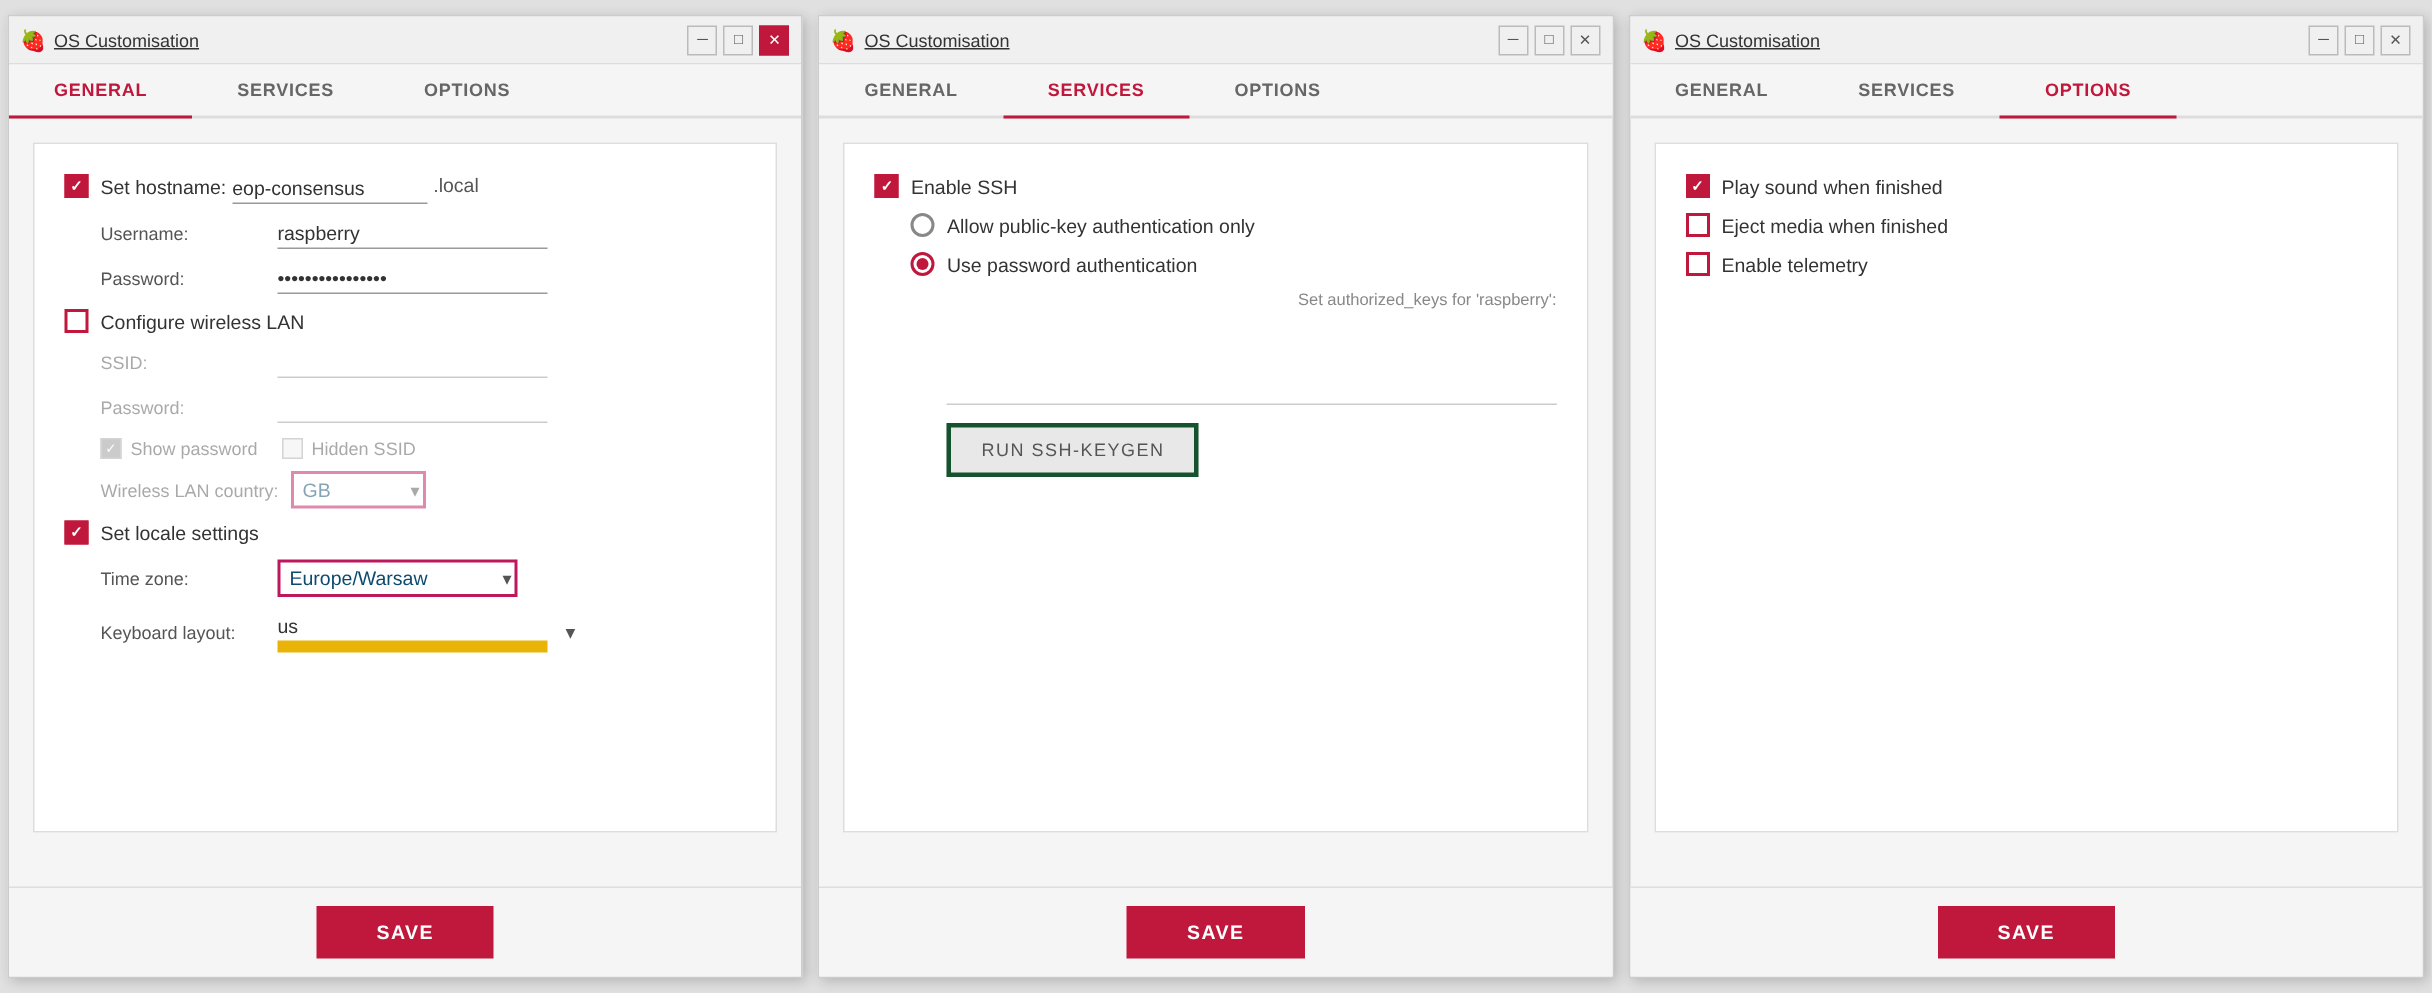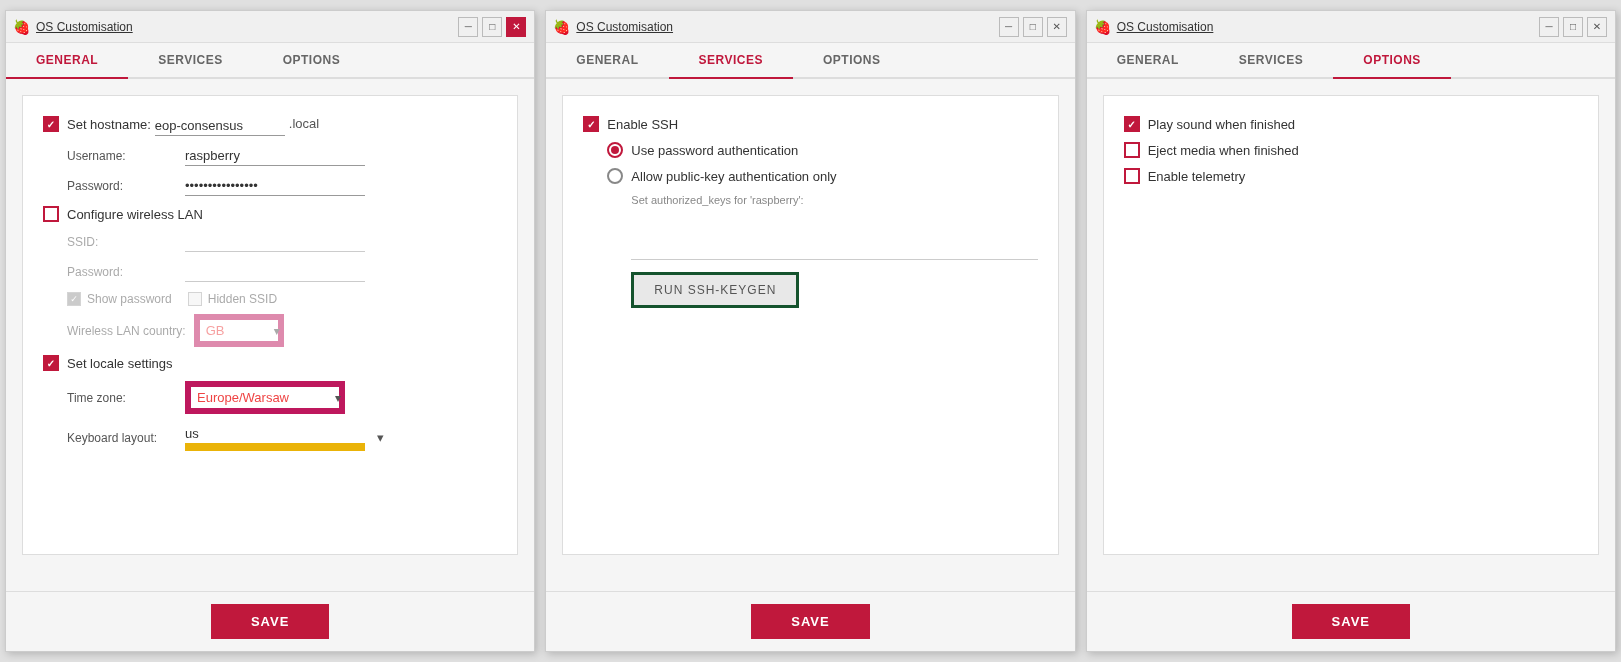--- a/index.html
+++ b/index.html
@@ -228,25 +228,25 @@
     }
 
     .country-row {
       display: flex;
       align-items: center;
       gap: 8px;
       margin-bottom: 8px;
     }
 
     .select-input {
-      border: 6px solid #be185d;
+      border: 2px solid #be185d;
       background: white;
       padding: 3px 20px 3px 6px;
       font-size: 13px;
-      color: #ef4444;
+      color: #0c4a6e;
       appearance: none;
       cursor: pointer;
       position: relative;
       min-width: 90px;
     }
 
     .select-wrapper {
       position: relative;
       display: inline-block;
     }
@@ -331,21 +331,22 @@
 
     .radio-label {
       font-size: 13px;
       color: #333;
     }
 
     .sub-label {
       font-size: 11px;
       color: #888;
       margin-left: 24px;
-      margin-bottom: 14px;
+      margin-bottom: 24px;
+      text-align: right;
     }
 
     .ssh-key-area {
       margin-left: 24px;
       margin-bottom: 12px;
     }
 
     .run-keygen-btn {
       display: block;
       margin: 8px 0 0 0;
@@ -486,26 +487,26 @@
 
       <div class="form-row">
         <label class="checkbox-label">
           <div class="checkbox-custom checked"></div>
           <span>Enable SSH</span>
         </label>
       </div>
 
       <div class="radio-group">
         <div class="radio-row">
+          <div class="radio-outer unselected"></div>
+          <span class="radio-label">Allow public-key authentication only</span>
+        </div>
+        <div class="radio-row">
           <div class="radio-outer selected"></div>
           <span class="radio-label">Use password authentication</span>
-        </div>
-        <div class="radio-row">
-          <div class="radio-outer unselected"></div>
-          <span class="radio-label">Allow public-key authentication only</span>
         </div>
         <div class="sub-label">Set authorized_keys for 'raspberry':</div>
         <div class="ssh-key-area">
           <div style="border-bottom: 1px solid #ccc; width: 100%; height: 40px; margin-bottom: 12px;"></div>
           <button class="run-keygen-btn">RUN SSH-KEYGEN</button>
         </div>
       </div>
     </div>
   </div>
   <div class="save-bar">

